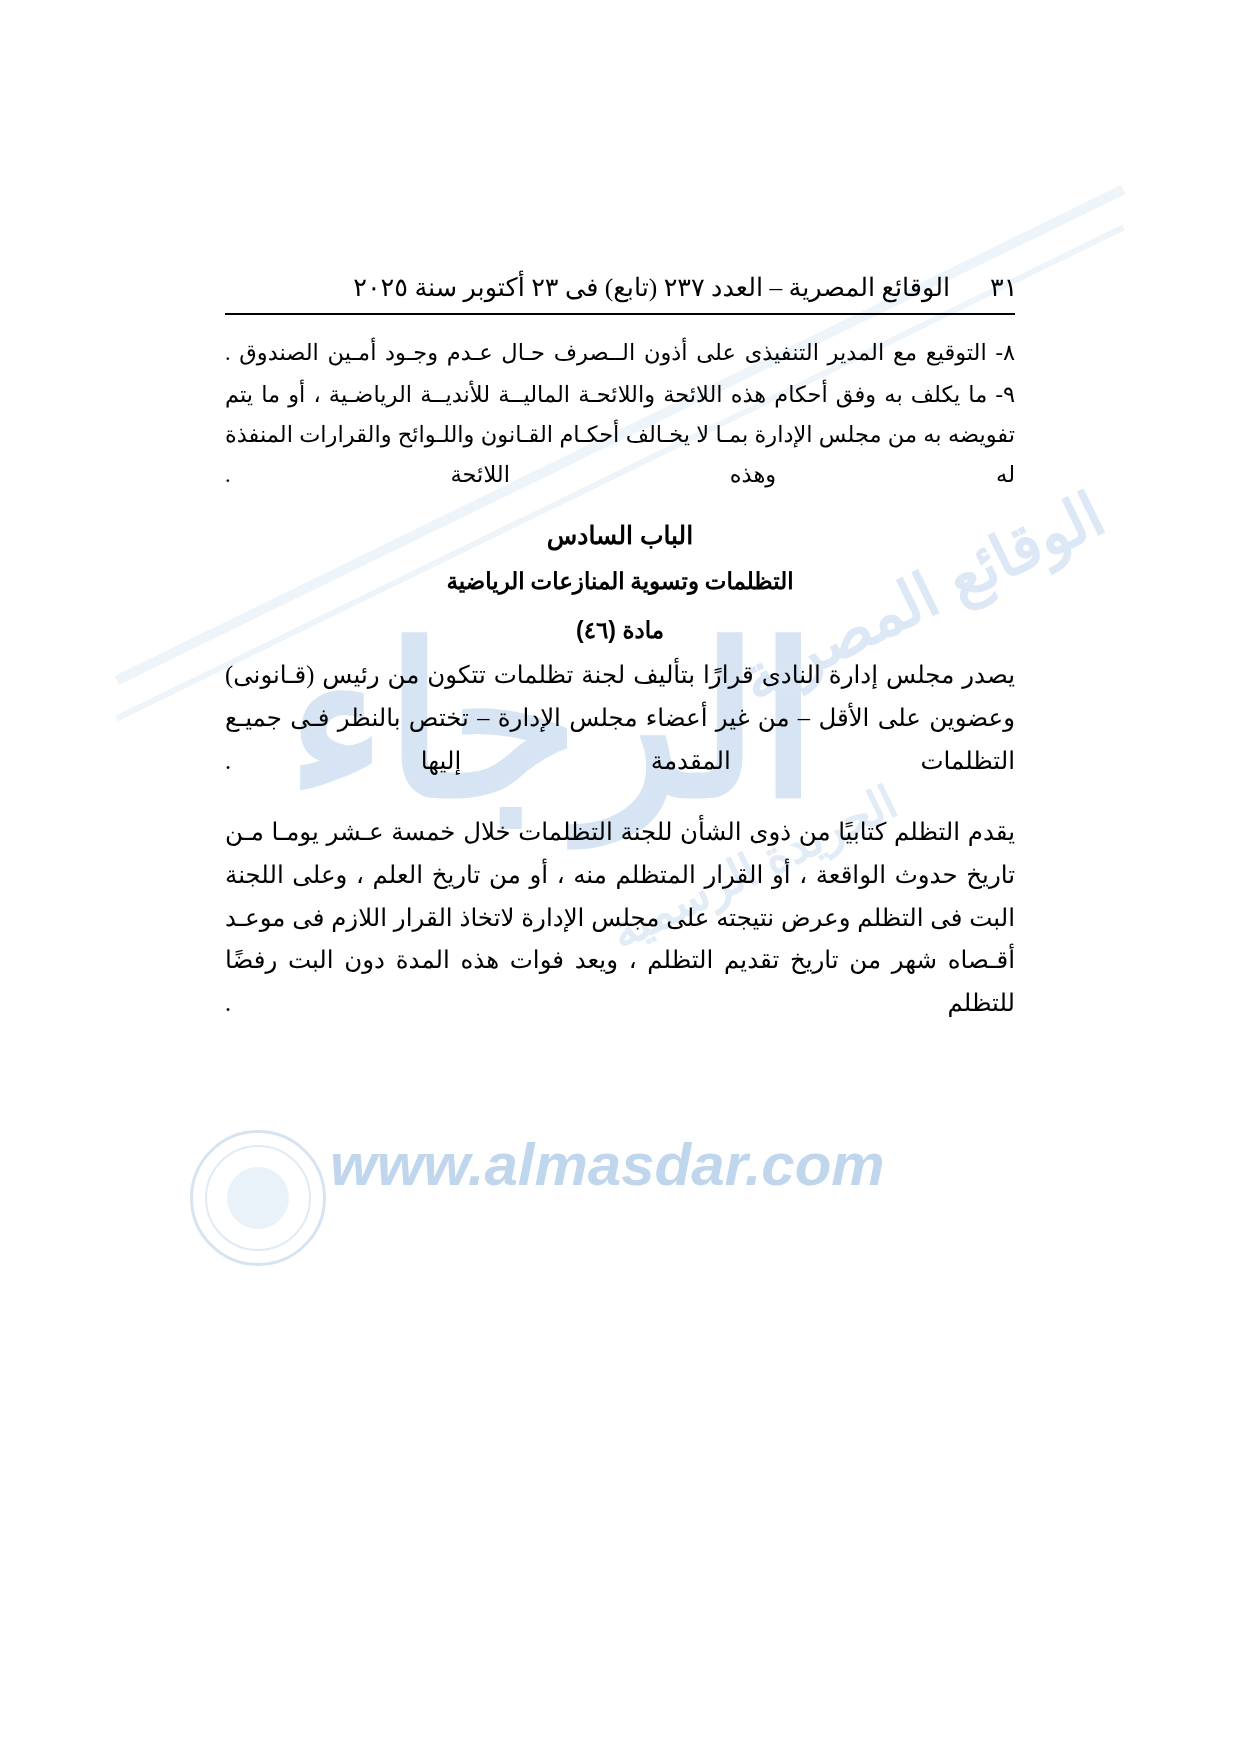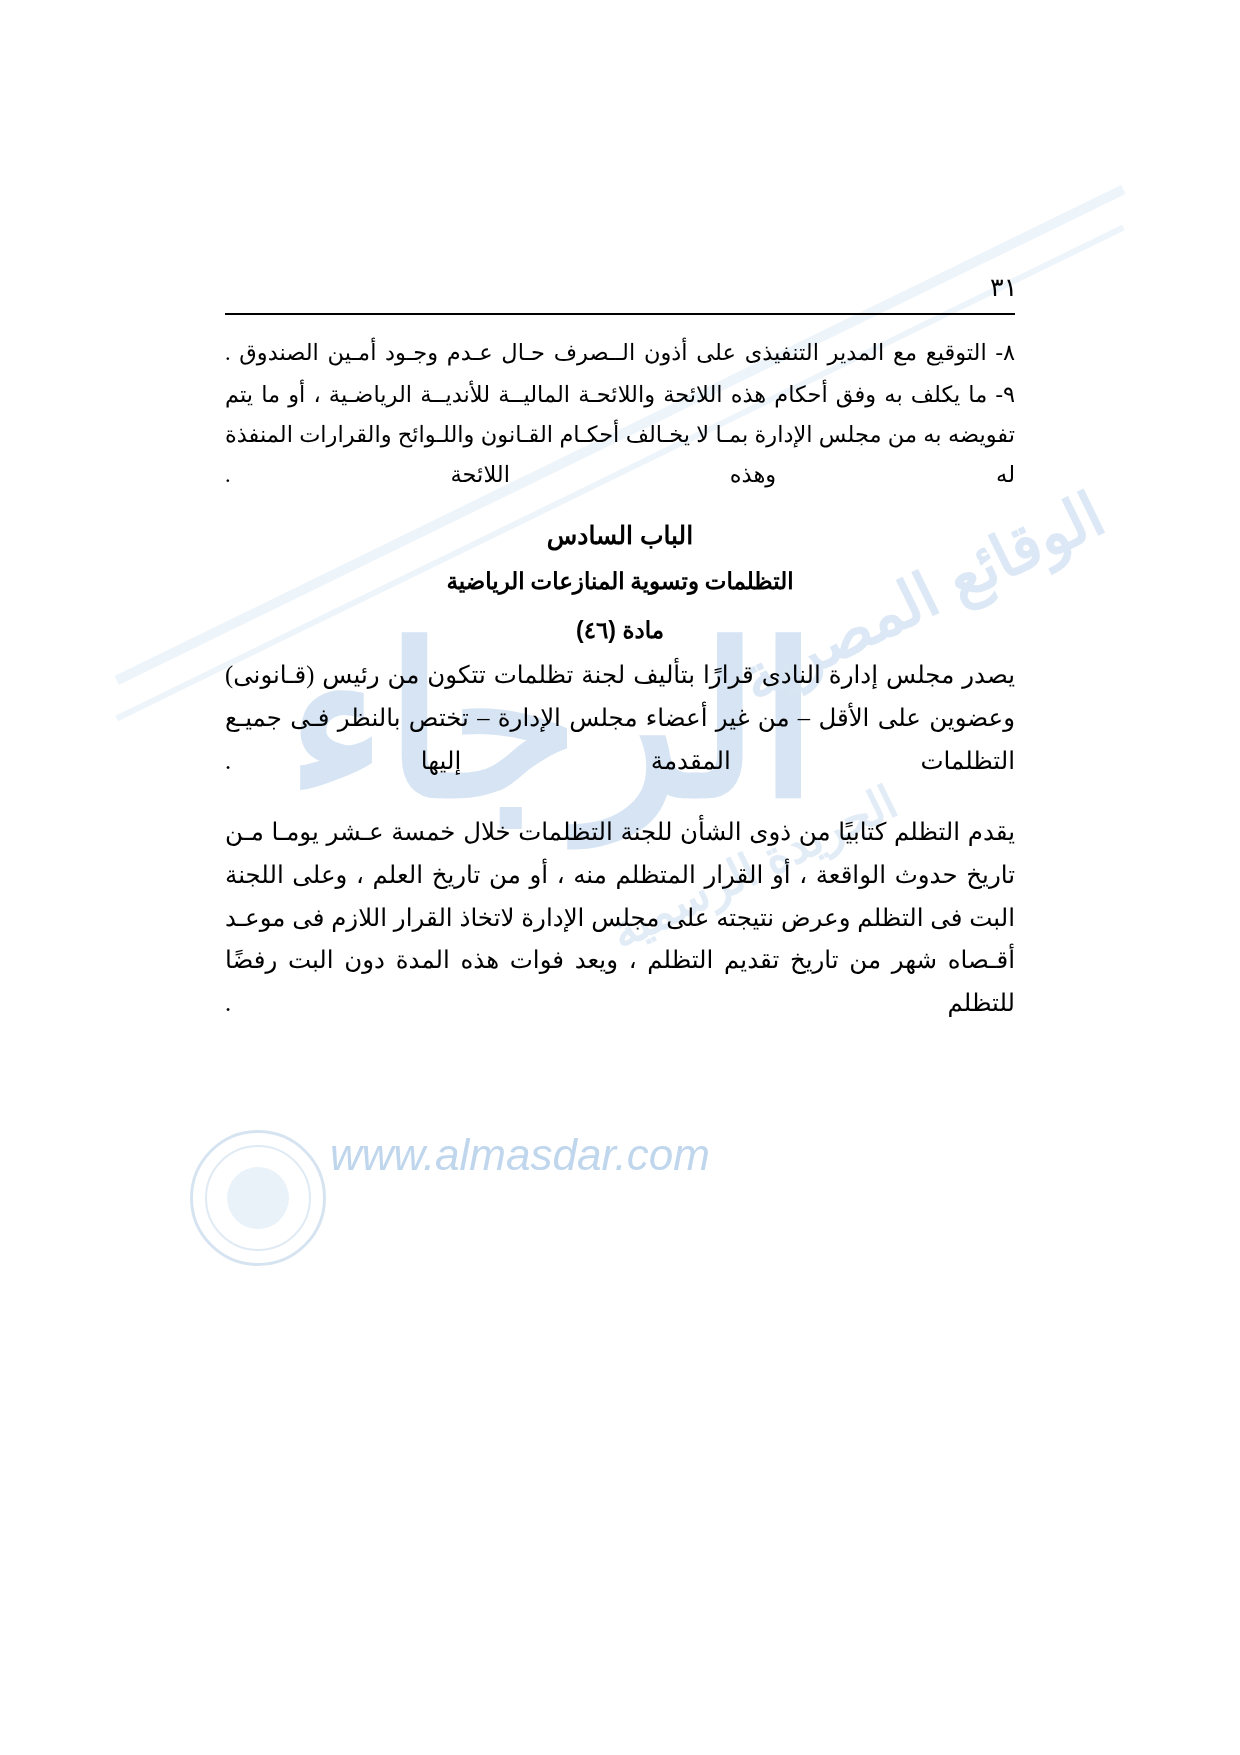--- a/index.html
+++ b/index.html
@@ -61,23 +61,23 @@
     color: #dfeaf6;
     opacity: 0.9;
     transform: rotate(-26deg);
     white-space: nowrap;
   }
   .wm-url {
     position: absolute;
     top: 1130px;
     left: 330px;
     font-family: "Liberation Sans", sans-serif;
-    font-weight: normal;
+    font-weight: bold;
     font-style: italic;
-    font-size: 44px;
+    font-size: 60px;
     color: #bcd4ec;
     opacity: 0.95;
     white-space: nowrap;
   }
   .wm-seal {
     position: absolute;
     top: 1130px;
     left: 190px;
     width: 130px;
     height: 130px;
@@ -193,20 +193,21 @@
     <div class="wm-diag">الوقائع المصرية</div>
     <div class="wm-diag2">الجريدة الرسمية</div>
     <div class="wm-seal"></div>
     <div class="wm-url">www.almasdar.com</div>
   </div>
 
   <div class="content">
 
     <div class="header">
       <span class="header-page-number">٣١</span>
+      <span class="header-title">الوقائع المصرية – العدد ٢٣٧ (تابع) فى ٢٣ أكتوبر سنة ٢٠٢٥</span>
     </div>
     <div class="header-rule"></div>
 
     <div class="body-block">
 
       <p class="item small">٨- التوقيع مع المدير التنفيذى على أذون الــصرف حـال عـدم وجـود أمـين الصندوق .</p>
       <p class="item small">٩- ما يكلف به وفق أحكام هذه اللائحة واللائحـة الماليــة للأنديــة الرياضـية ، أو ما يتم تفويضه به من مجلس الإدارة بمـا لا يخـالف أحكـام القـانون واللـوائح والقرارات المنفذة له وهذه اللائحة .</p>
 
       <h2 class="chapter-title">الباب السادس</h2>
       <h3 class="chapter-sub">التظلمات وتسوية المنازعات الرياضية</h3>

